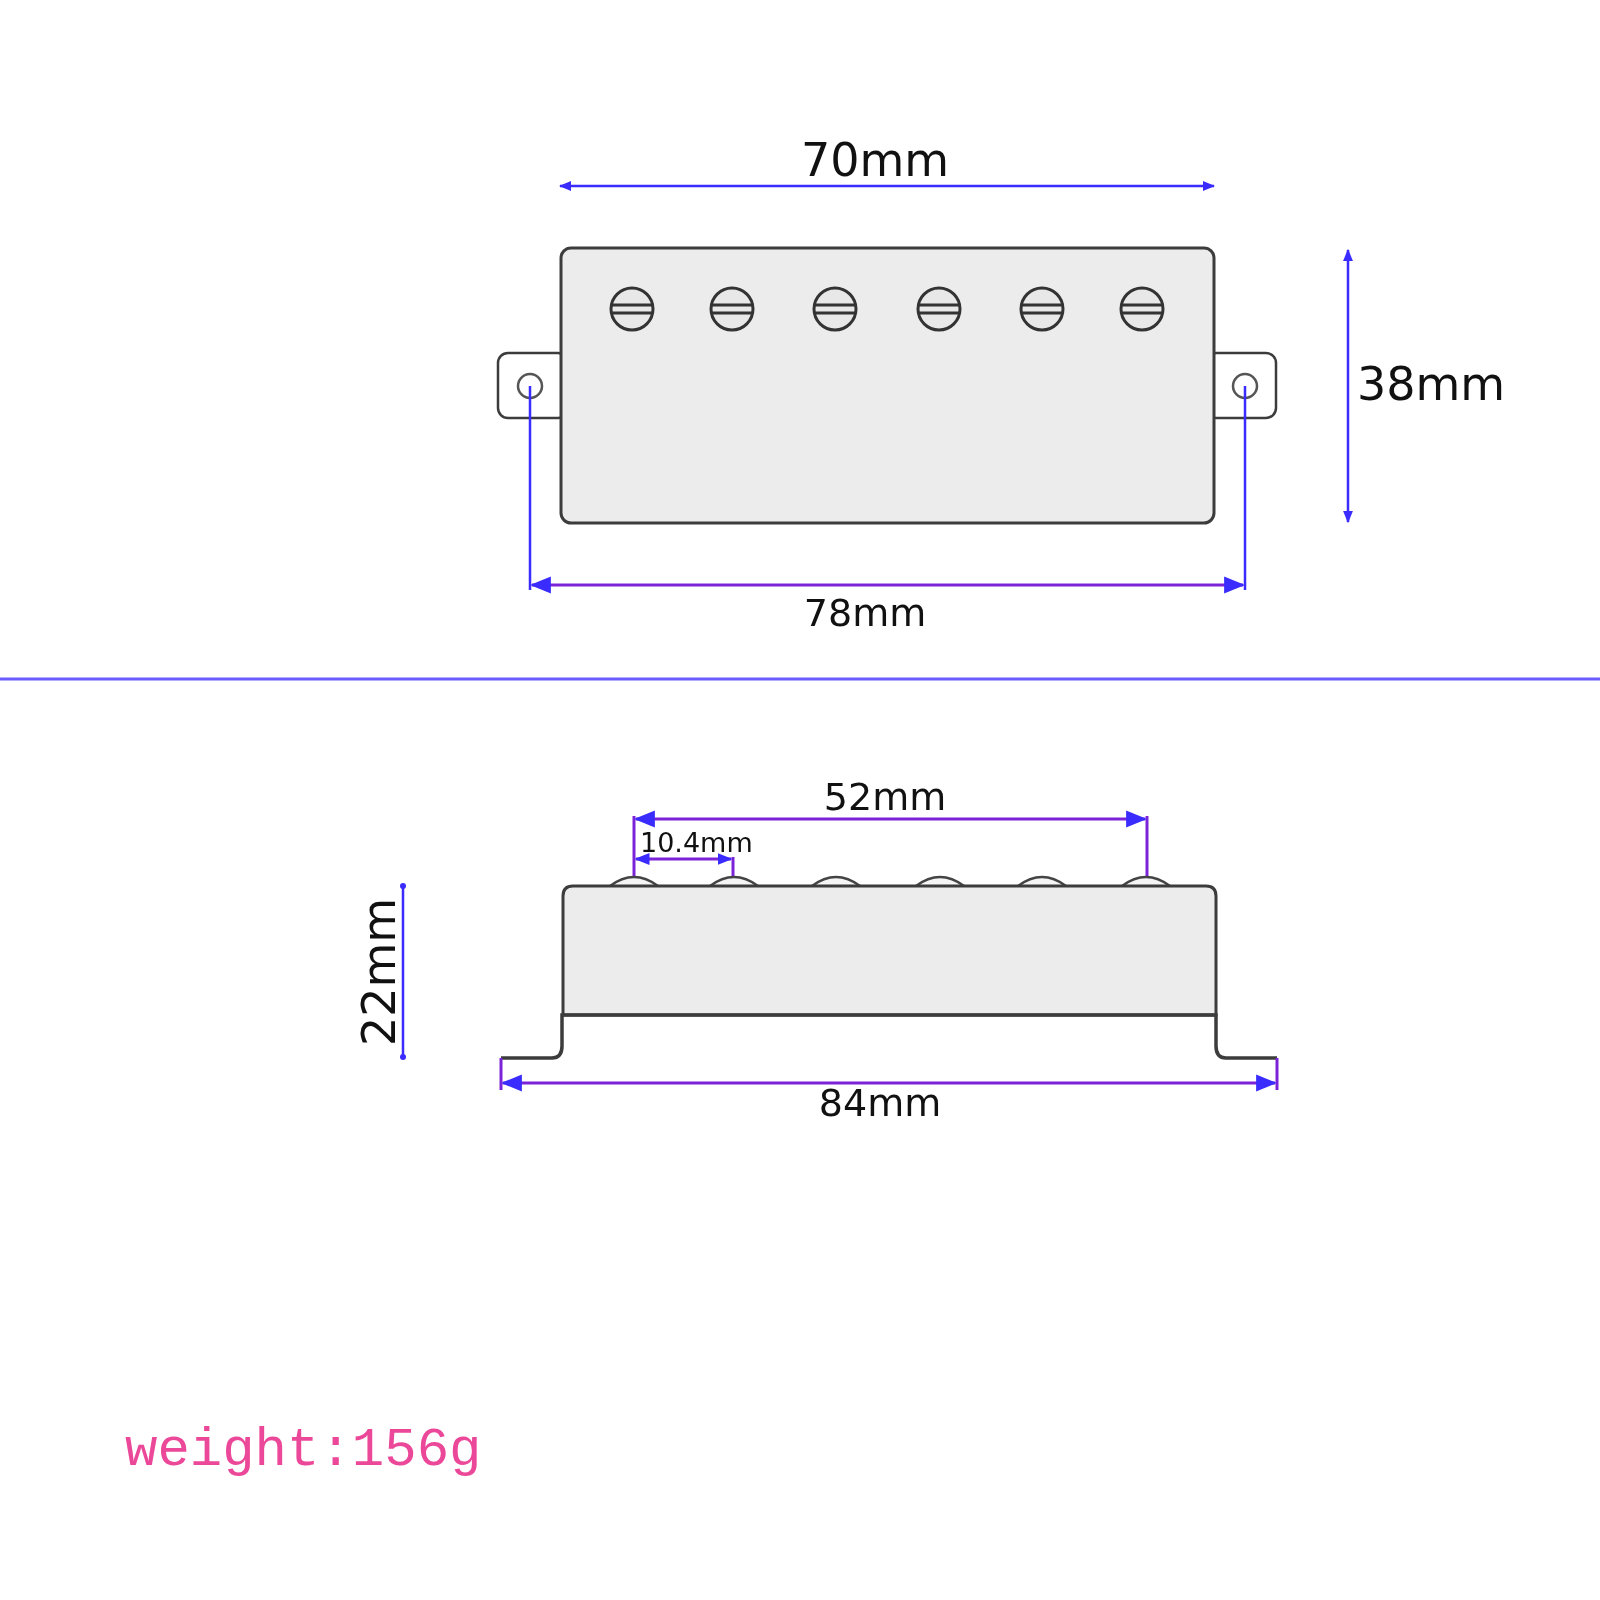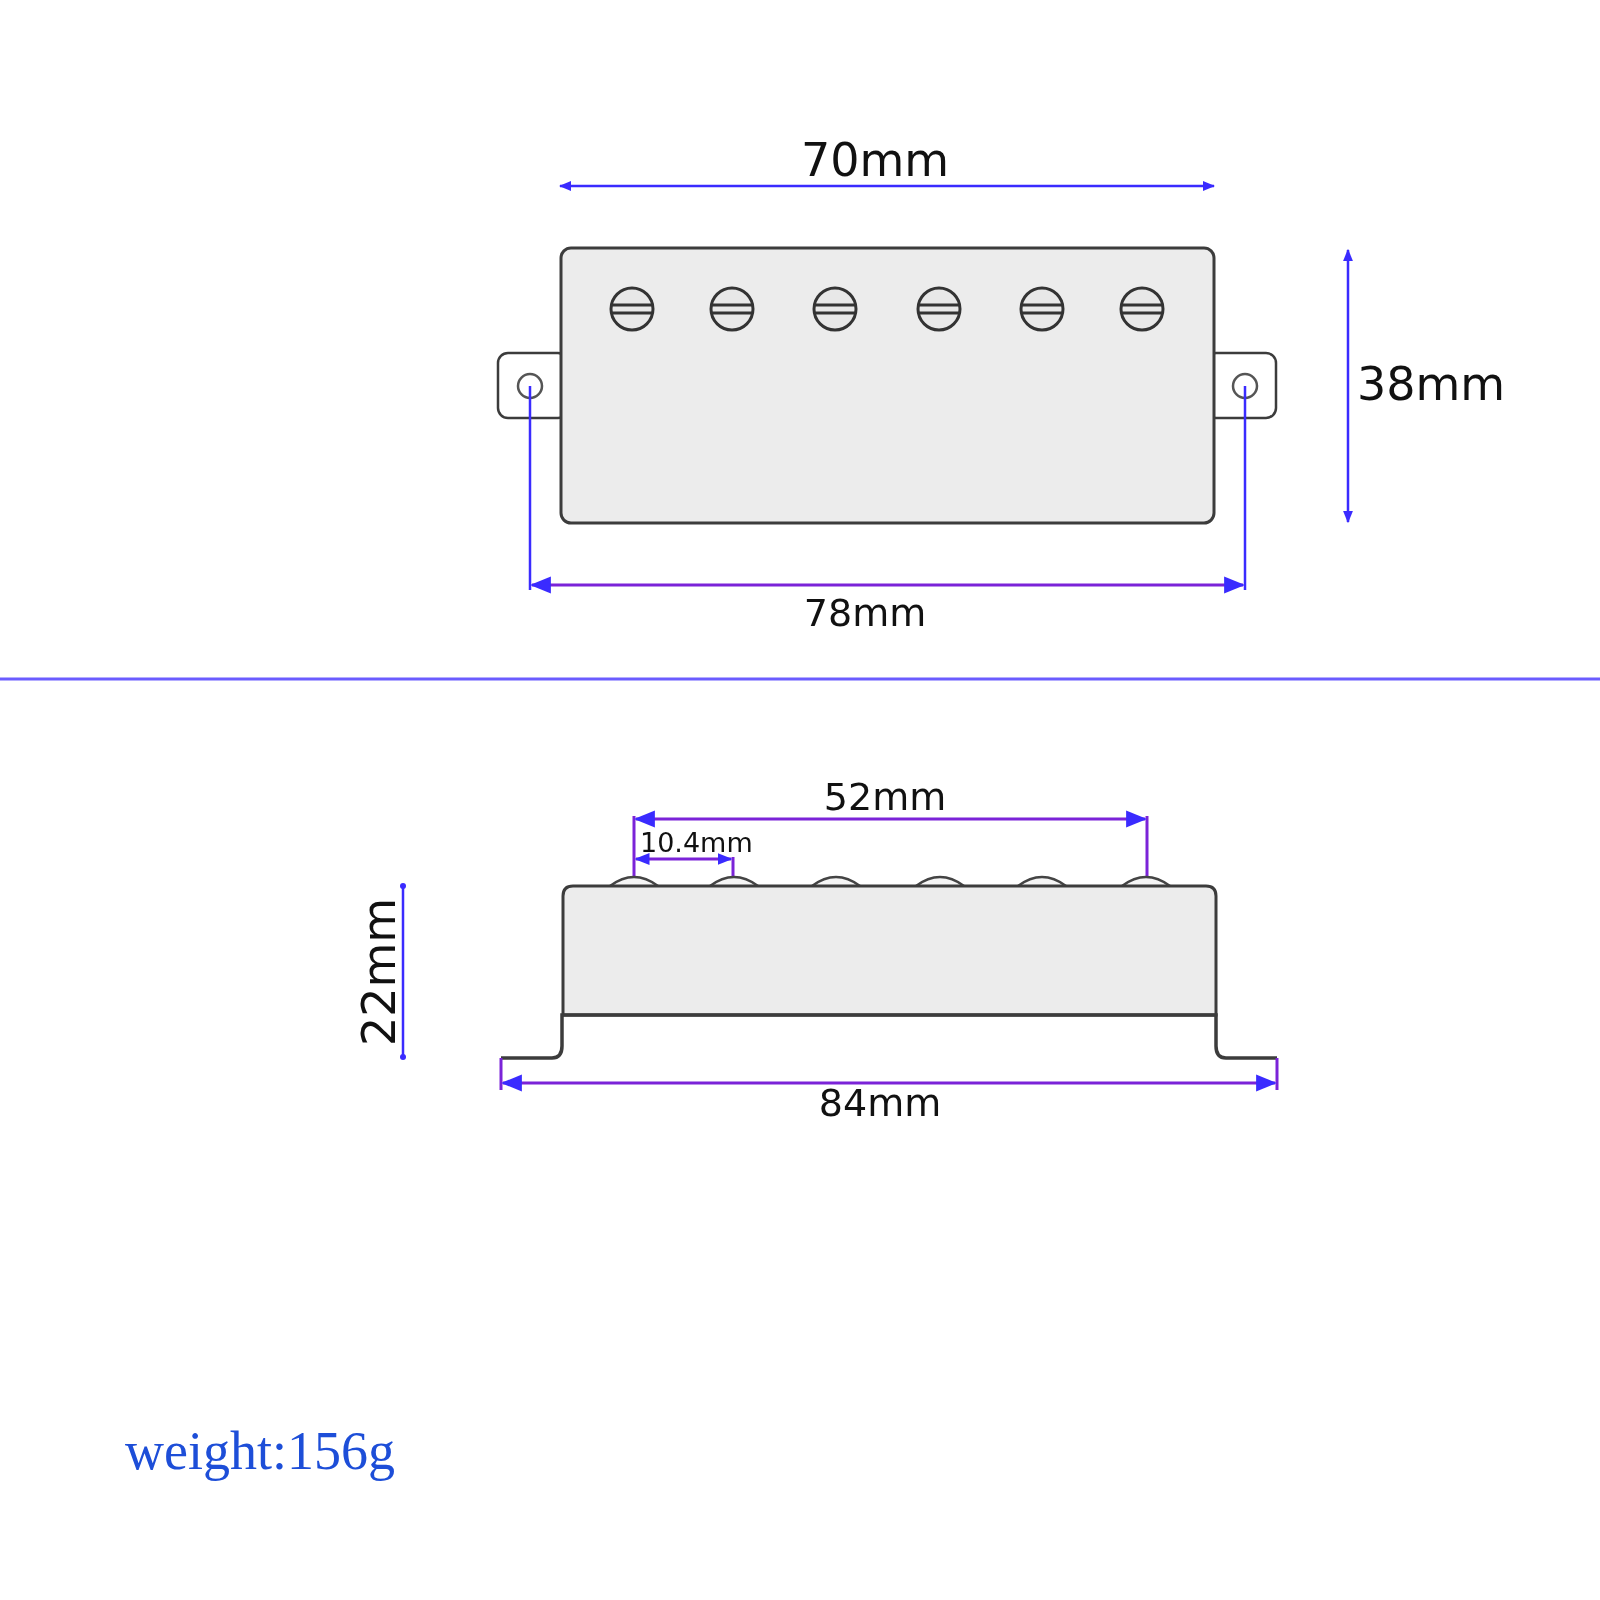--- a/index.html
+++ b/index.html
@@ -1,20 +1,20 @@
 <!DOCTYPE html>
 <html><head>
   <meta charset="utf-8">
   <style>
     html, body { margin: 0; padding: 0; background: #ffffff; }
     body { width: 1600px; height: 1600px; position: relative; overflow: hidden; }
     svg { position: absolute; left: 0; top: 0; }
     .label { font-family: "DejaVu Sans", sans-serif; fill: #111111; }
     .weight { position: absolute; left: 125px; top: 1420px;
-              font-family: Liberation Serif, serif; font-size: 54px; color: #1d4ed8; }
+              font-family: Liberation Mono, monospace; font-size: 54px; color: #ec4899; }
   </style>
 </head>
 <body>
 
 <svg width="1600" height="1600" viewBox="0 0 1600 1600" xmlns="http://www.w3.org/2000/svg">
   <defs>
     <marker id="arr" viewBox="0 0 10 10" refX="9" refY="5" markerWidth="7" markerHeight="7" orient="auto-start-reverse">
       <path d="M0,1 L10,5 L0,9 z" fill="#3a2bff"></path>
     </marker>
     <marker id="arrSmall" viewBox="0 0 10 10" refX="9" refY="5" markerWidth="5" markerHeight="5" orient="auto-start-reverse">

